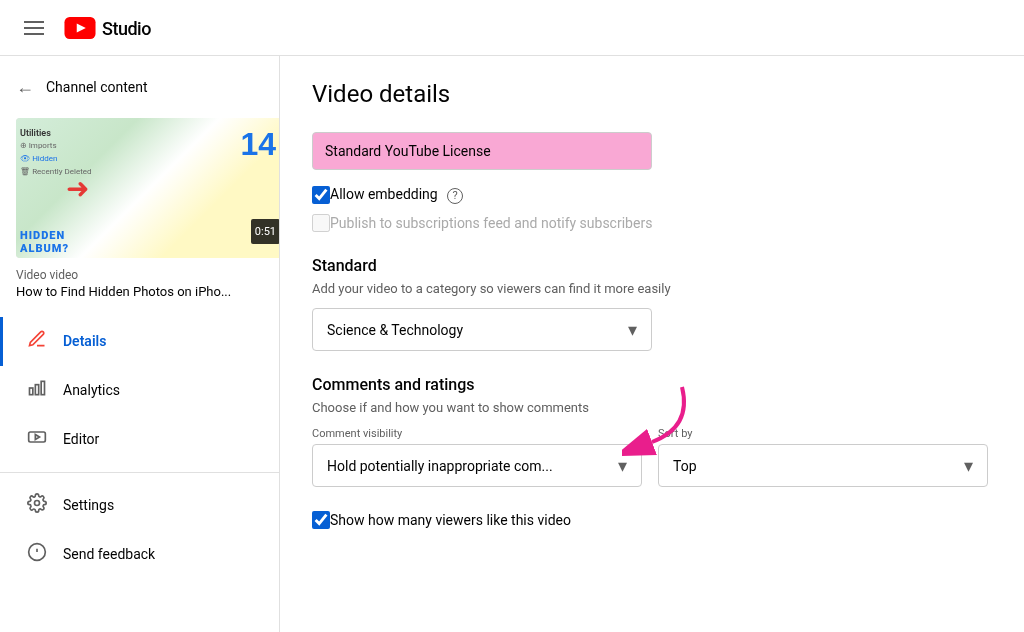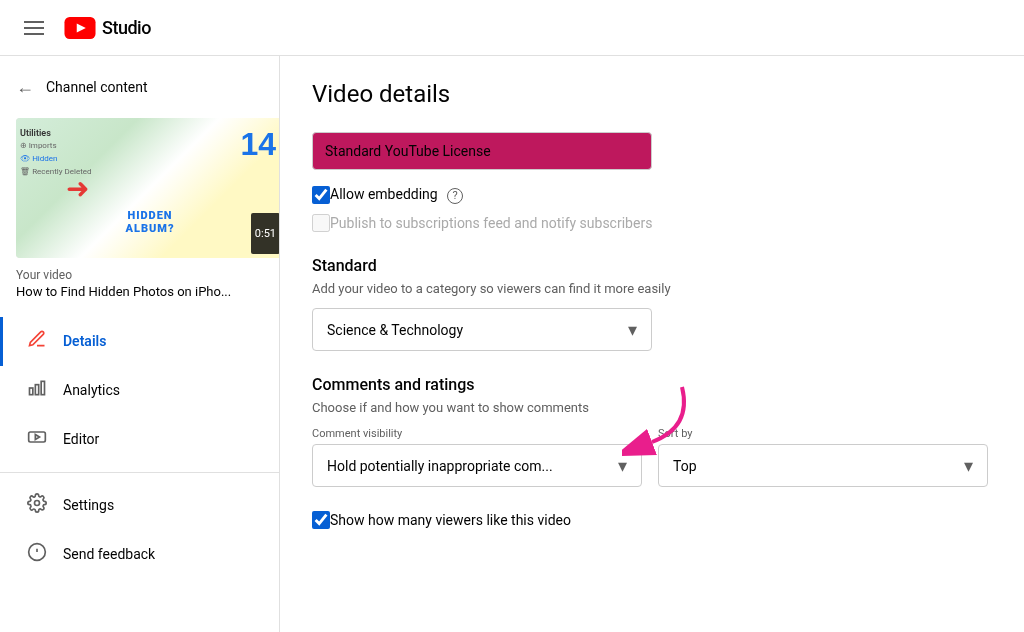--- a/index.html
+++ b/index.html
@@ -10,21 +10,21 @@
       display: flex;
       align-items: center;
       height: 56px;
       padding: 0 16px;
       border-bottom: 1px solid #e0e0e0;
       gap: 16px;
     }
     .header-left { display: flex; align-items: center; gap: 12px; }
     .hamburger { display: flex; flex-direction: column; gap: 4px; cursor: pointer; padding: 8px; }
     .hamburger span { width: 20px; height: 2px; background: #606060; display: block; }
-    .yt-logo { display: flex; align-items: center; gap: 6px; }
+    .yt-logo { display: flex; align-items: flex-end; gap: 6px; }
     .yt-icon { width: 32px; height: 22px; }
     .yt-studio-text { font-size: 18px; font-weight: 500; color: #030303; letter-spacing: -0.5px; }
     .search-bar {
       flex: 1;
       max-width: 500px;
       margin: 0 auto;
       display: flex;
       align-items: center;
       border: 1px solid #ccc;
       border-radius: 20px;
@@ -89,24 +89,23 @@
       position: absolute;
       right: 8px;
       top: 8px;
       font-size: 32px;
       font-weight: 900;
       color: #1a73e8;
       font-family: Arial Black, sans-serif;
     }
     .thumb-hidden-label {
       position: absolute;
-      bottom: 23px;
+      bottom: 3px;
       left: 4px;
       right: 4px;
-      text-align: center;
       font-size: 11px;
       font-weight: 900;
       color: #1a73e8;
       text-transform: uppercase;
       letter-spacing: 1px;
     }
     .thumb-list {
       position: absolute;
       left: 4px;
       top: 8px;
@@ -117,26 +116,26 @@
     .thumb-arrow {
       position: absolute;
       left: 50px;
       top: 50%;
       transform: translateY(-50%);
       font-size: 28px;
       color: #e53935;
     }
     .duration-badge {
       position: absolute;
-      bottom: 4px;
+      bottom: 14px;
       right: 4px;
       background: rgba(0,0,0,0.8);
       color: #fff;
       font-size: 11px;
-      padding: 14px 4px;
+      padding: 6px 4px;
       border-radius: 2px;
     }
     .video-label { font-size: 12px; color: #606060; margin-top: 10px; }
     .video-title { font-size: 13px; color: #030303; margin-top: 2px; line-height: 1.3; }
 
     
     .nav-item {
       display: flex;
       align-items: center;
       gap: 16px;
@@ -168,21 +167,21 @@
 
     
     .form-section { margin-bottom: 24px; }
     .license-field {
       width: 340px;
       border: 1px solid #ccc;
       border-radius: 4px;
       padding: 10px 12px;
       font-size: 14px;
       color: #030303;
-      background: #be185d;
+      background: #f9a8d4;
       margin-bottom: 16px;
     }
 
     .checkbox-row {
       display: flex;
       align-items: center;
       margin-bottom: 10px;
     }
     .checkbox-row input[type="checkbox"] {
       width: 18px;
@@ -291,21 +290,21 @@
             <div style="color:#666;font-size:8px">⊕ Imports</div>
             <div style="color:#1a73e8;font-size:8px">👁 Hidden</div>
             <div style="color:#666;font-size:8px">🗑 Recently Deleted</div>
           </div>
           <div class="thumb-arrow">➜</div>
           <div class="thumb-ios-text">14</div>
           <div class="thumb-hidden-label">HIDDEN<br>ALBUM?</div>
         </div>
         <div class="duration-badge">0:51</div>
       </div>
-      <div class="video-label">Your video</div>
+      <div class="video-label">Video video</div>
       <div class="video-title">How to Find Hidden Photos on iPho...</div>
     </div>
 
     <nav>
       <div class="nav-item active">
         <span class="nav-icon">
           <svg width="20" height="20" viewBox="0 0 24 24" fill="none" stroke="#f44336" stroke-width="2">
             <path d="M12 20h9M16.5 3.5a2.121 2.121 0 013 3L7 19l-4 1 1-4L16.5 3.5z"></path>
           </svg>
         </span>

